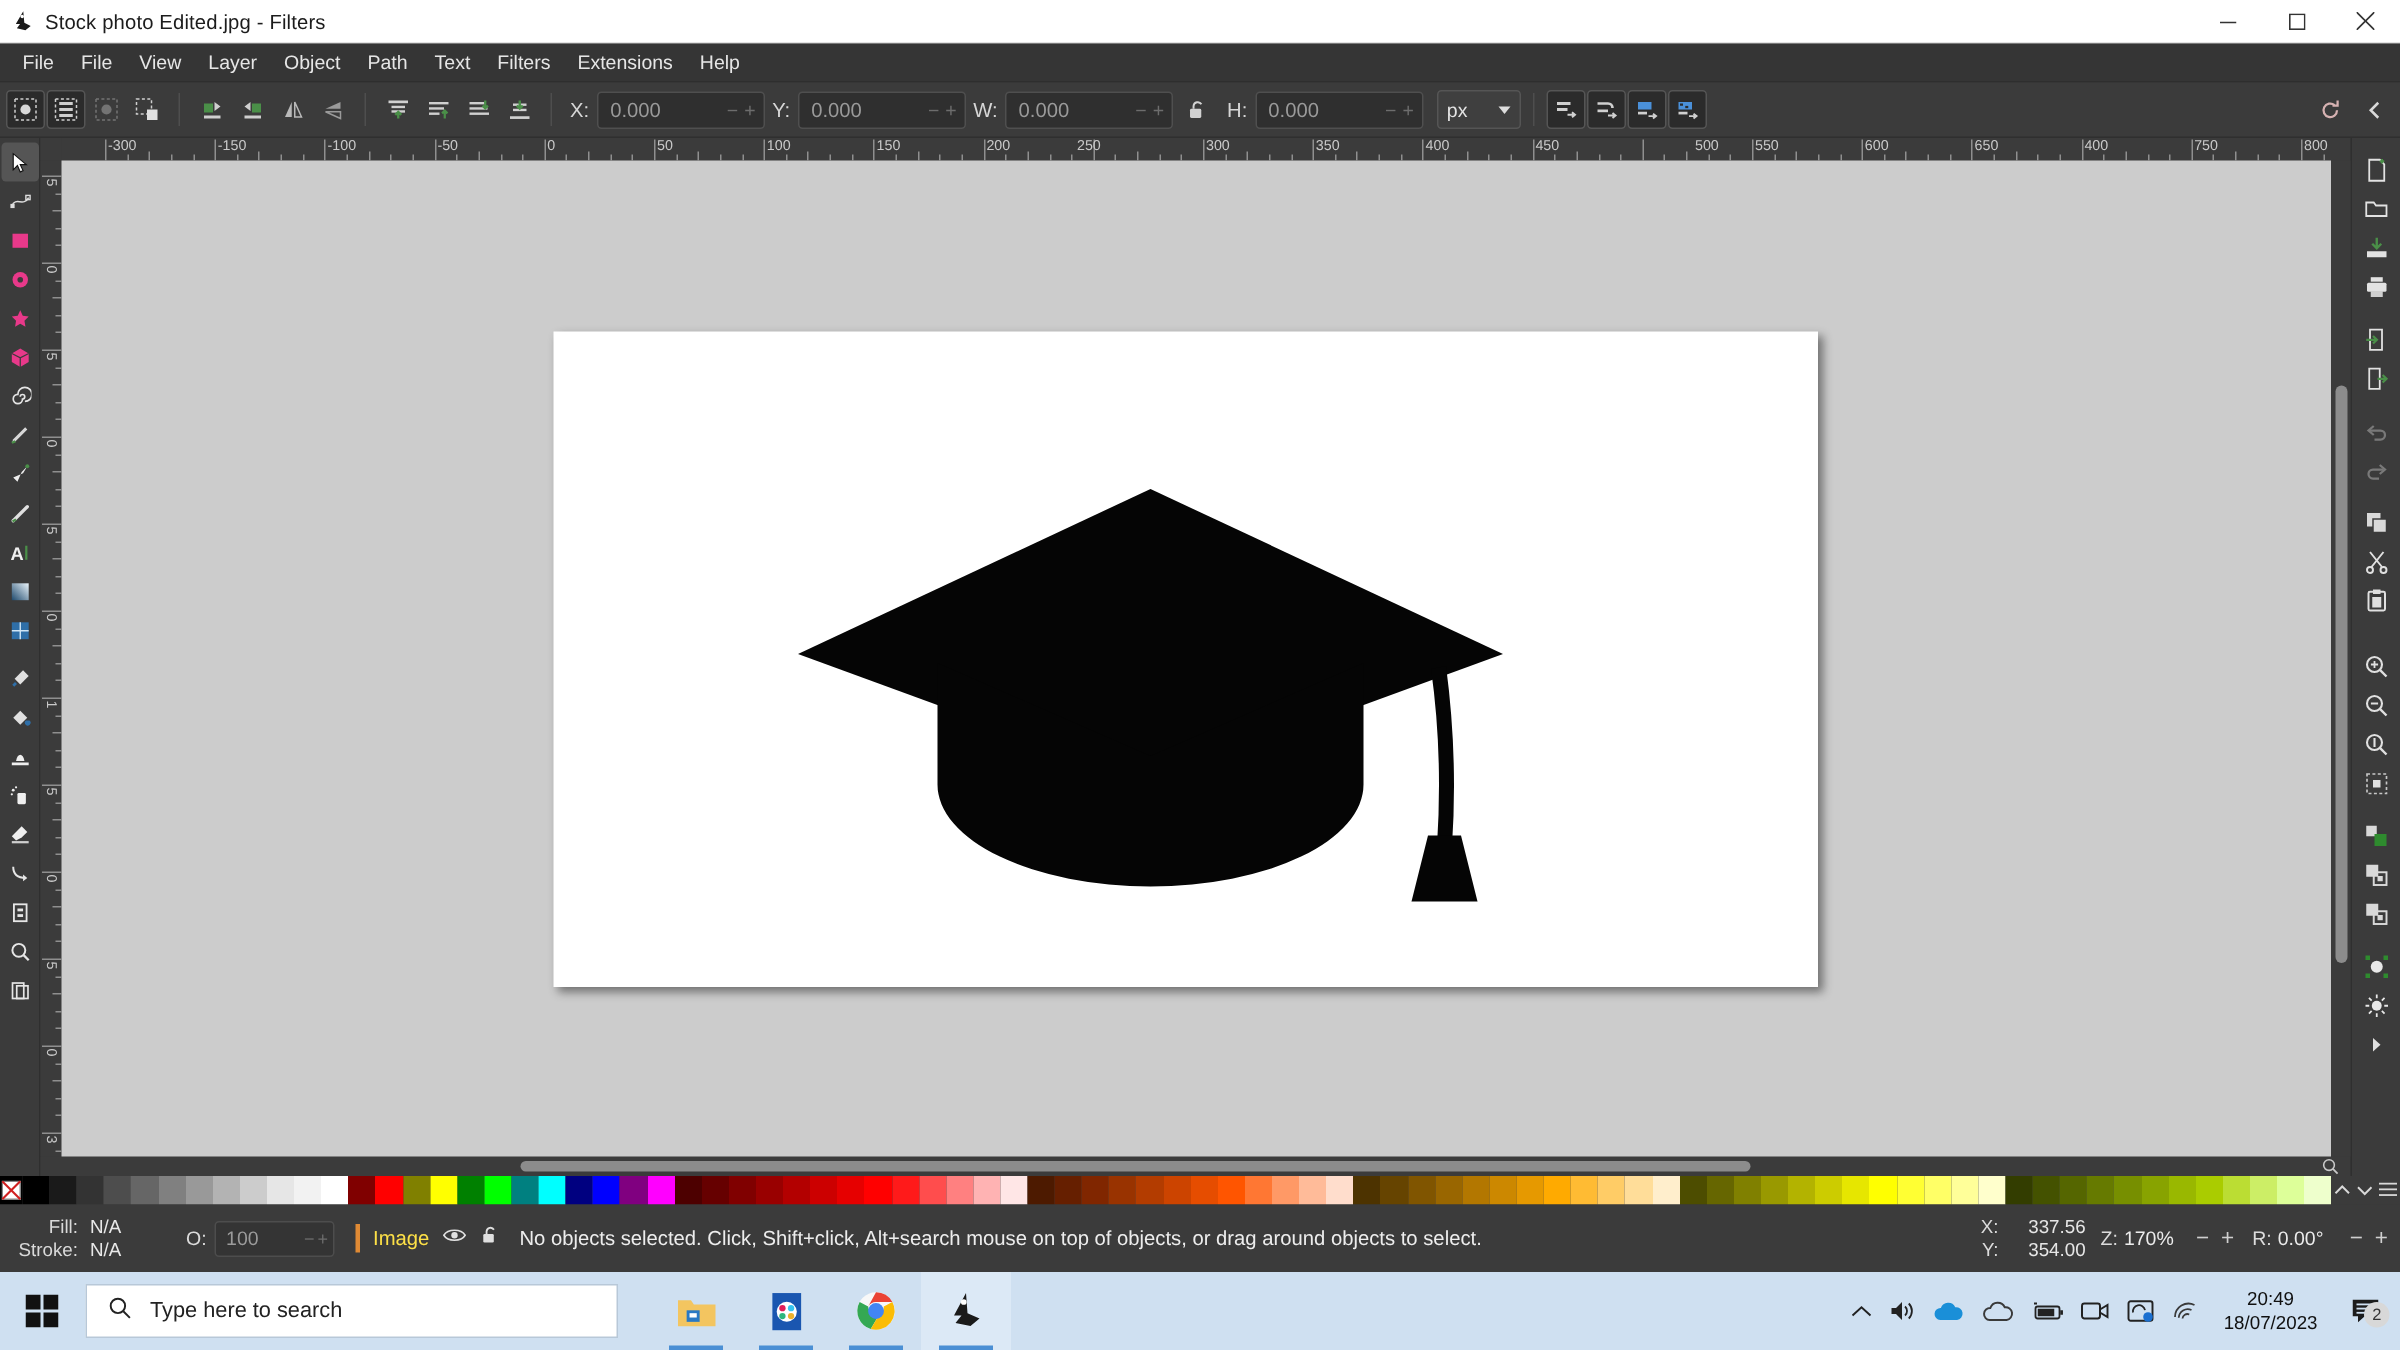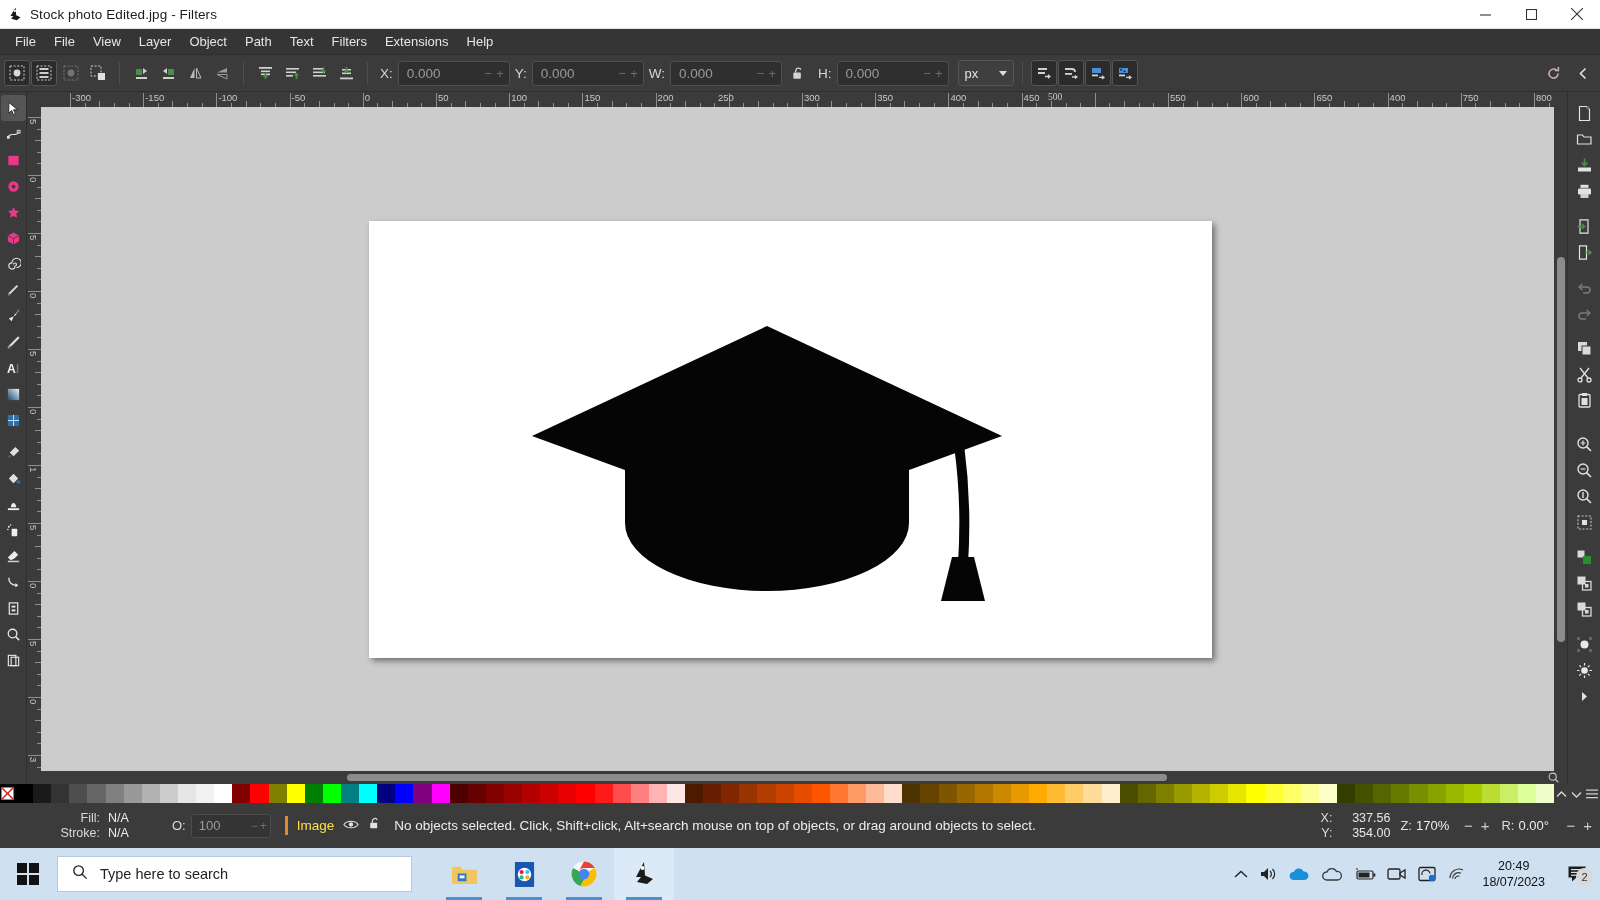--- a/index.html
+++ b/index.html
@@ -101,21 +101,21 @@
   .dgap { height:9px; }
 
   
   .palette-row { height:19px; display:flex; align-items:stretch; flex:0 0 19px; background:#3b3b3b; }
   .pal-none { width:15px; display:flex; align-items:center; justify-content:center; background:#000; }
   .pal-strip { flex:1; display:flex; }
   .pal-strip i { flex:1 1 auto; display:block; height:100%; }
   .pal-ctl { width:46px; display:flex; align-items:center; justify-content:space-around; color:#d8d8d8; }
 
   
-  .statusbar { height:45px; background:#3b3b3b; display:flex; align-items:center; flex:0 0 45px; padding-left:8px;margin-left:48px; }
+  .statusbar { height:45px; background:#3b3b3b; display:flex; align-items:center; flex:0 0 45px; padding-left:8px; }
   .fillstroke { width:110px; font-size:12.5px; line-height:15px; }
   .fillstroke .r { display:flex; }
   .fillstroke .k { width:52px; color:#d9d9d9; text-align:right; padding-right:8px; }
   .fillstroke .v { color:#e9e9e9; }
   .opac { display:flex; align-items:center; gap:5px; margin-left:6px; }
   .opac .lbl { font-size:13px; color:#dcdcdc; }
   .opac .obox { width:80px; height:24px; background:#343434; border:1px solid #4d4d4d; border-radius:3px;
                 display:flex; align-items:center; padding:0 3px 0 7px; }
   .opac .obox span.v { flex:1; color:#9b9b9b; font-size:13px; }
   .layerinfo { display:flex; align-items:center; gap:9px; margin-left:14px; }
@@ -613,21 +613,21 @@
             <div class="tk" style="left: 936.68px; height: 6px;"></div>
             <div class="tk" style="left: 951.32px; height: 4px;"></div>
             <div class="tk" style="left: 965.96px; height: 4px;"></div>
             <div class="tk" style="left: 980.6px; height: 14px;"></div>
             <div class="lab" style="left: 980.6px;">450</div>
             <div class="tk" style="left: 995.24px; height: 4px;"></div>
             <div class="tk" style="left: 1009.88px; height: 6px;"></div>
             <div class="tk" style="left: 1024.52px; height: 4px;"></div>
             <div class="tk" style="left: 1039.16px; height: 4px;"></div>
             <div class="tk" style="left: 1053.8px; height: 14px;"></div>
-            <div class="lab" style="left: 1005px; font-family: Liberation Serif, serif;">500</div>
+            <div class="lab" style="left: 1087px;">500</div>
             <div class="tk" style="left: 1068.44px; height: 4px;"></div>
             <div class="tk" style="left: 1083.08px; height: 6px;"></div>
             <div class="tk" style="left: 1097.72px; height: 4px;"></div>
             <div class="tk" style="left: 1112.36px; height: 4px;"></div>
             <div class="tk" style="left: 1127px; height: 14px;"></div>
             <div class="lab" style="left: 1127px;">550</div>
             <div class="tk" style="left: 1141.64px; height: 4px;"></div>
             <div class="tk" style="left: 1156.28px; height: 6px;"></div>
             <div class="tk" style="left: 1170.92px; height: 4px;"></div>
             <div class="tk" style="left: 1185.56px; height: 4px;"></div>

